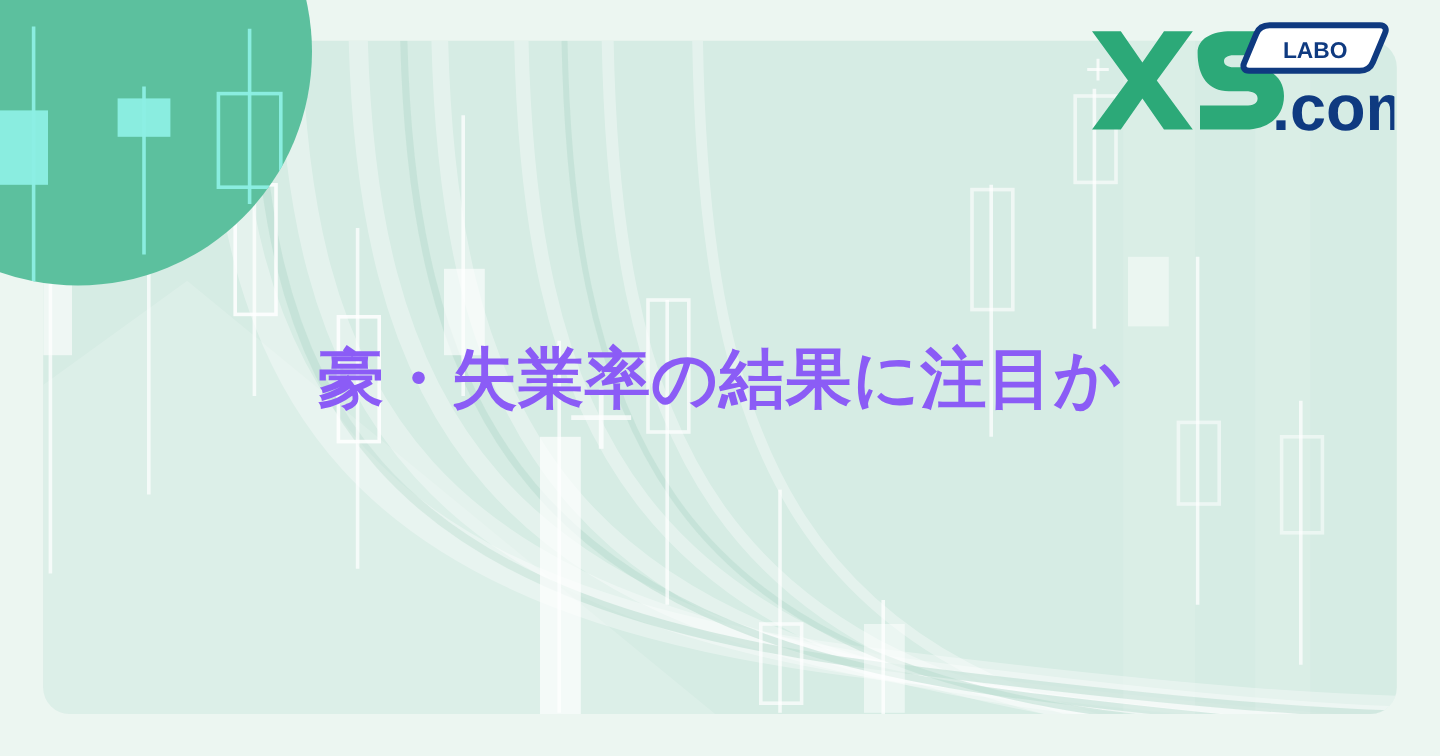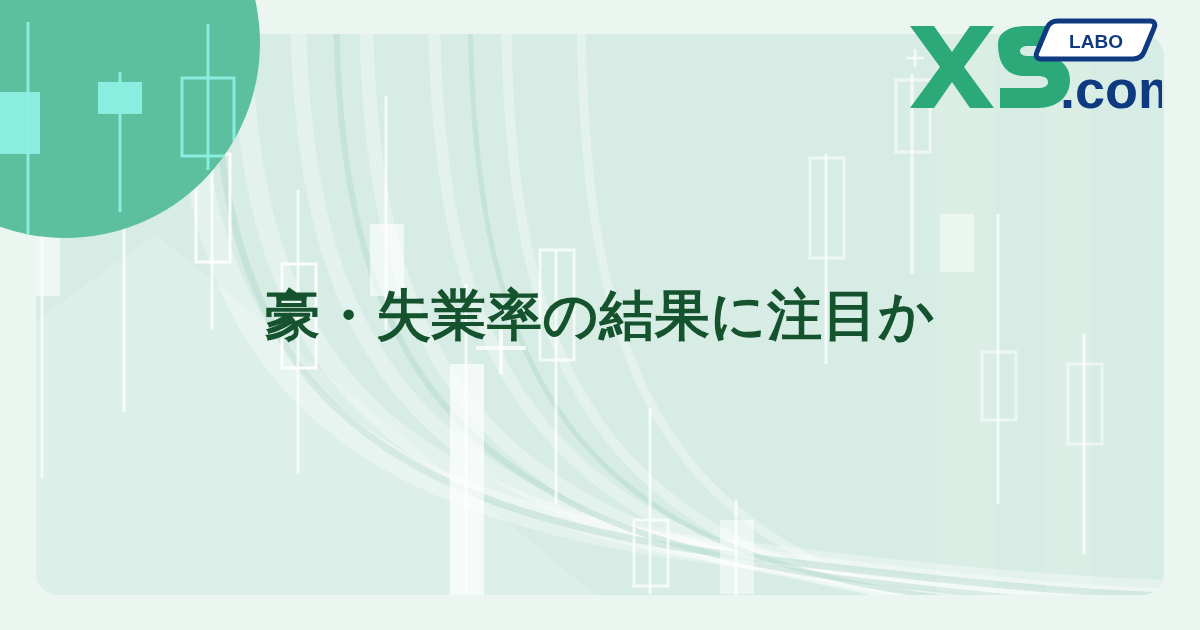--- a/index.html
+++ b/index.html
@@ -89,21 +89,21 @@
     display: flex;
     align-items: center;
     justify-content: center;
   }
   .title {
     font-family: "DejaVu Sans", "Liberation Sans", sans-serif;
     font-weight: 700;
     font-size: 55px;
     line-height: 1.25;
     letter-spacing: 0.5px;
-    color: #14532d;
+    color: #8b5cf6;
     text-align: left;
     max-width: 1000px;
     margin: 0;
     padding: 0;
   }
 
   
   .logo {
     position: absolute;
     left: 900px;

